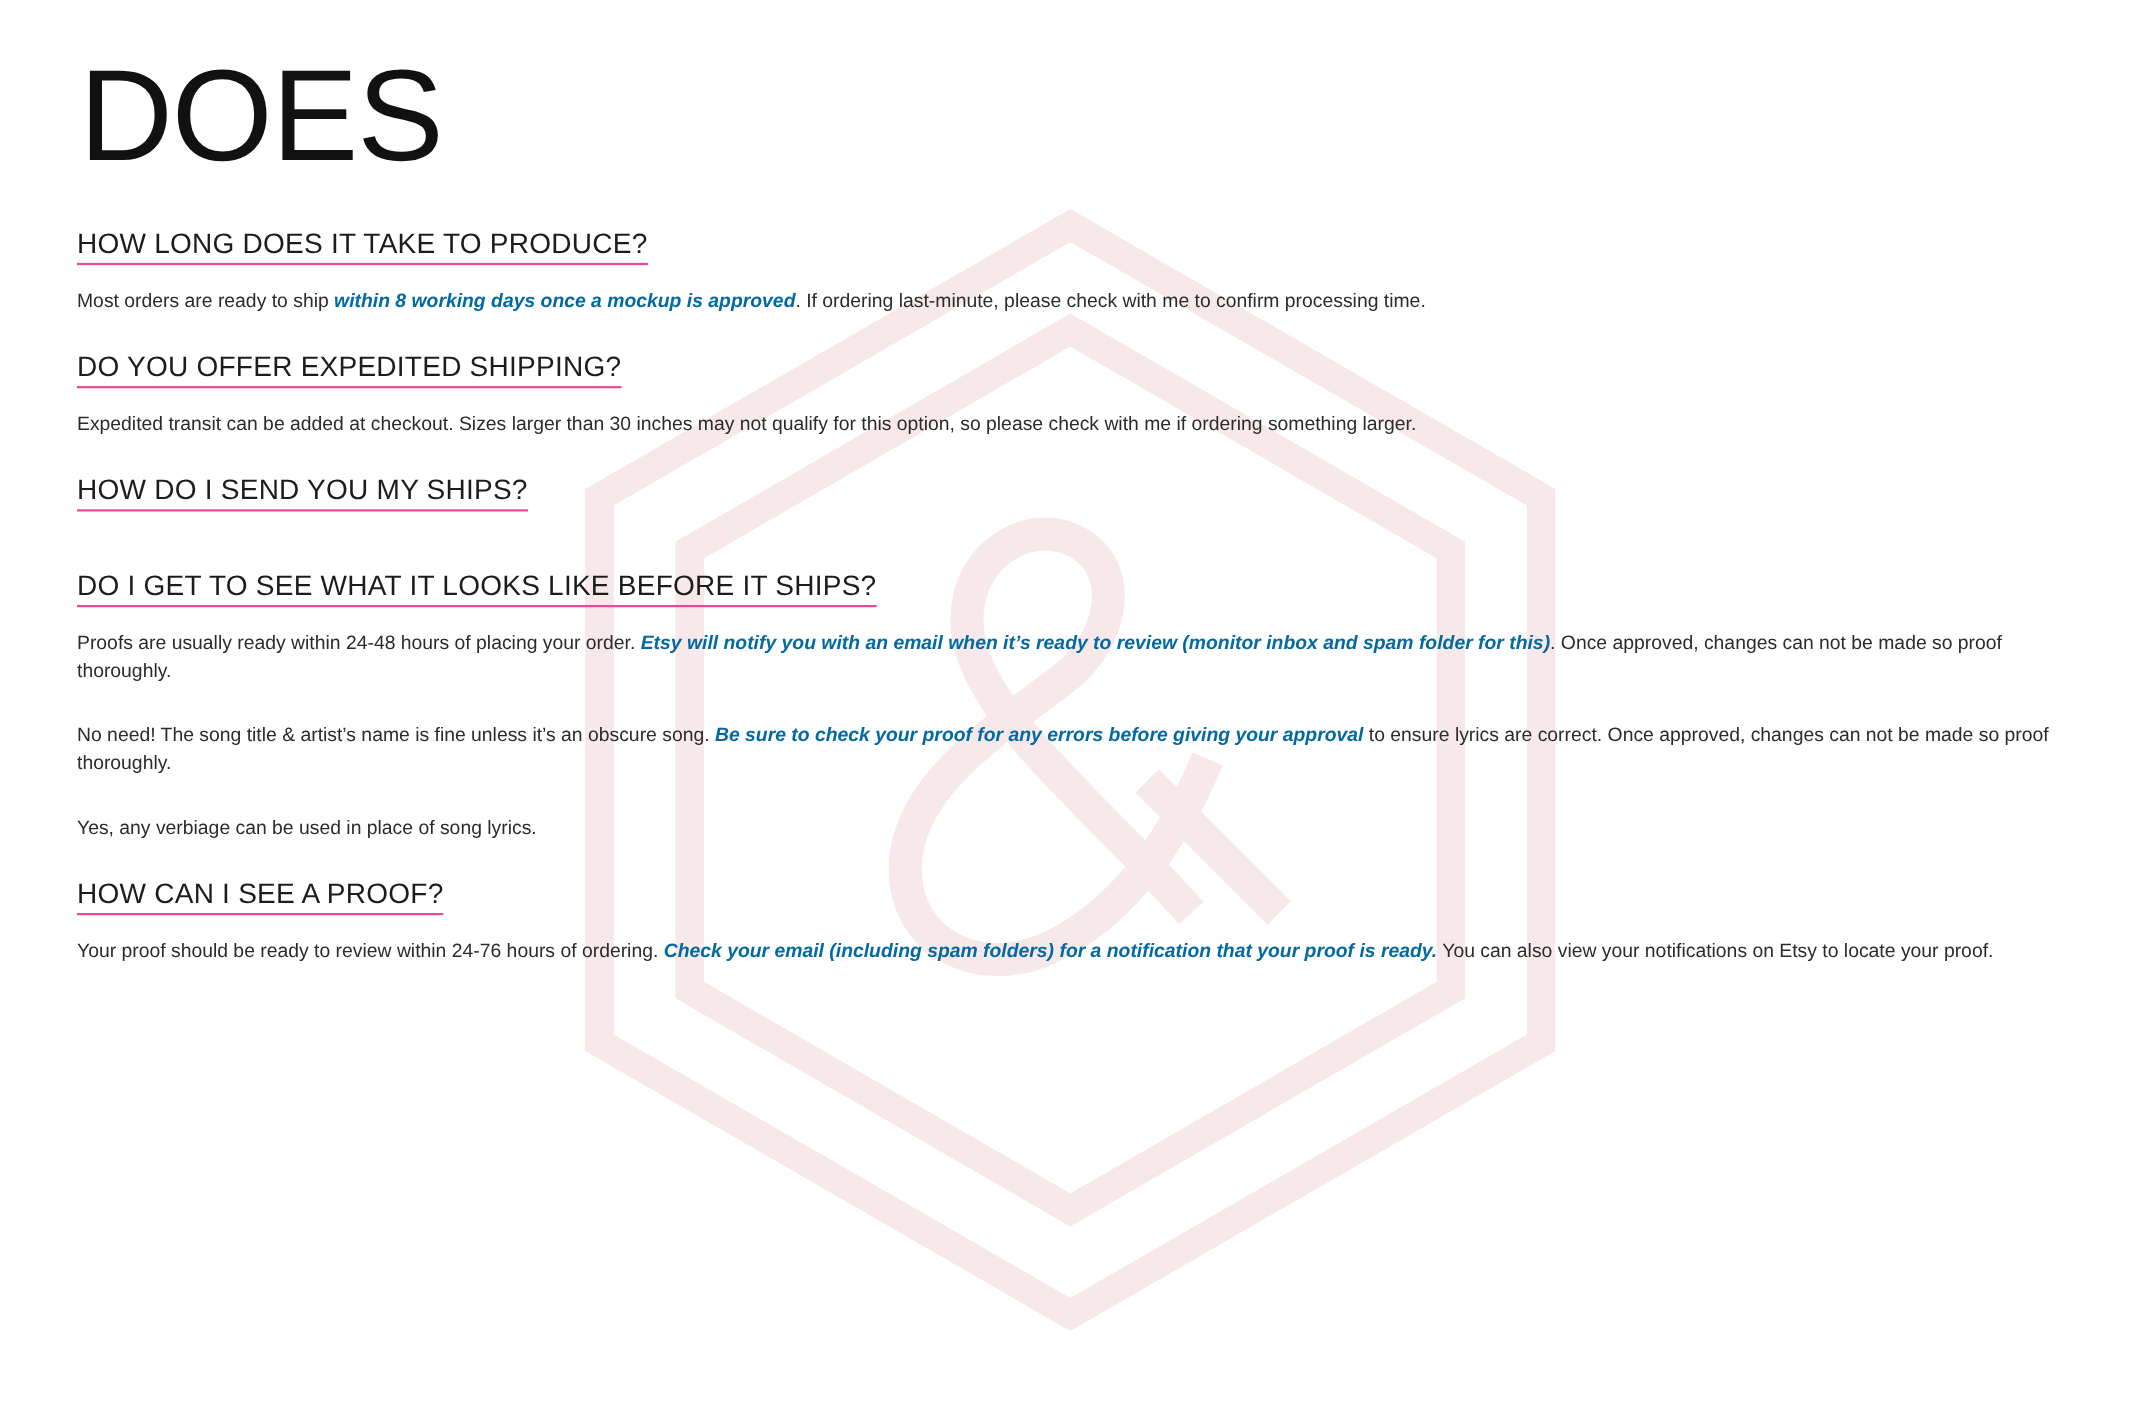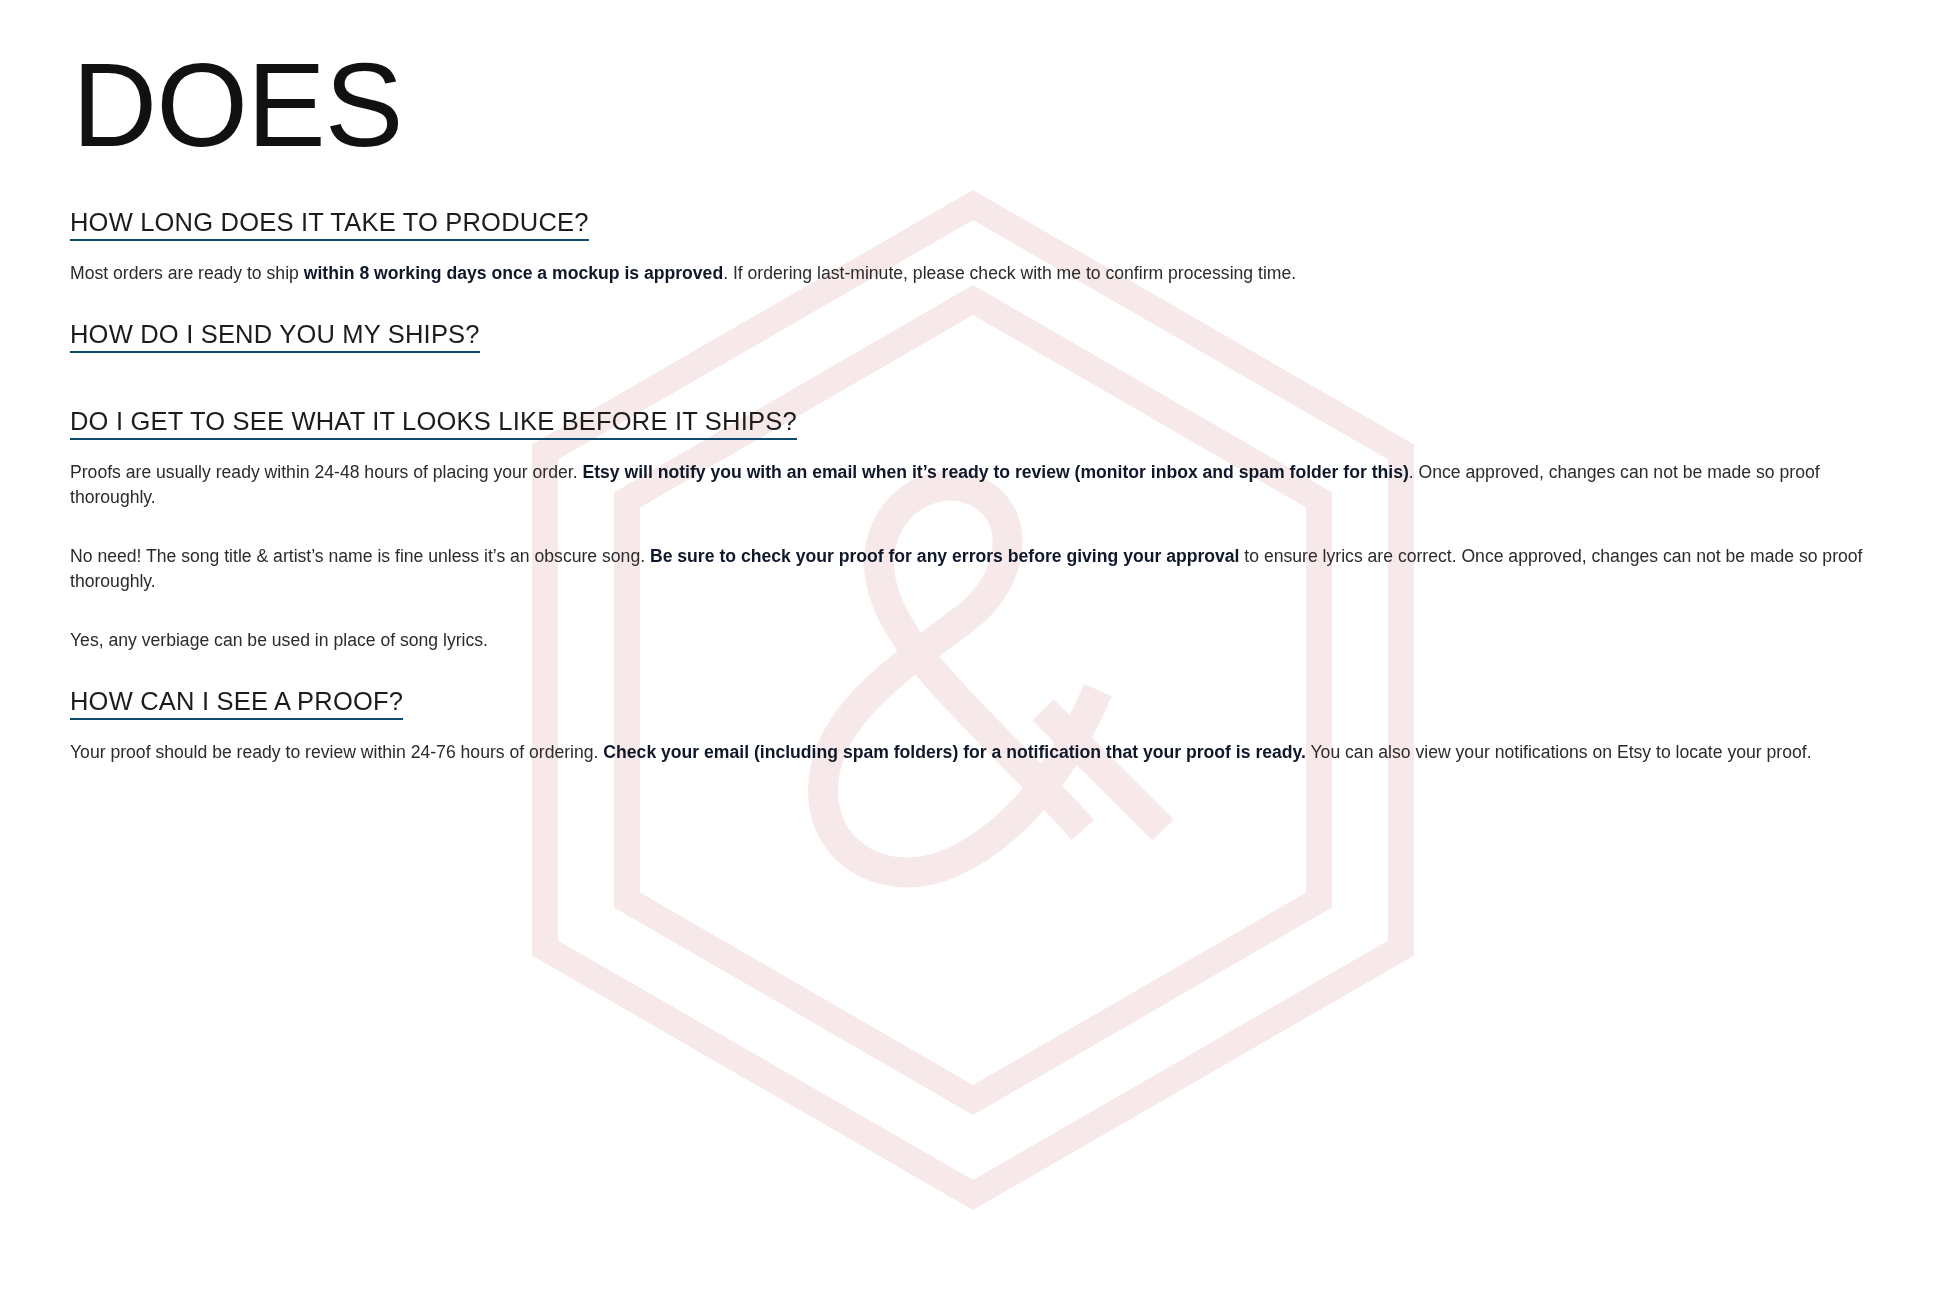--- a/index.html
+++ b/index.html
@@ -56,36 +56,37 @@
   .faq-item {
     margin-bottom: 34px;
   }
 
   .faq-question {
     display: inline-block;
     font-size: 25.5px;
     font-weight: 400;
     letter-spacing: 0.2px;
     color: #1c1c1c;
-    border-bottom: 2px solid #0c4a6e;
+    border-bottom: 2px solid #ec4899;
     padding-bottom: 2px;
     margin: 0 0 20px 0;
   }
 
   .faq-answer {
     font-size: 17.6px;
     line-height: 1.42;
     color: #2b2b2b;
     margin: 0;
     max-width: 1810px;
   }
 
   .faq-answer b {
     font-weight: bold;
-    color: #0f172a;
+    font-style: italic;
+    color: #0369a1;
   }
 </style>
 </head>
 <body>
 
 <div class="watermark">
   <svg viewBox="0 0 900 1020" xmlns="http://www.w3.org/2000/svg">
     <g fill="none" stroke="#f7e9e9" stroke-width="26">
       <polygon points="450,15 878,262 878,758 450,1005 22,758 22,262"></polygon>
       <polygon points="450,110 796,310 796,710 450,910 104,710 104,310"></polygon>
@@ -102,20 +103,26 @@
 
   <div class="faq-list">
 
     <div class="faq-item">
       <div class="faq-question">HOW LONG DOES IT TAKE TO PRODUCE?</div>
       <p class="faq-answer">
         <span>Most orders are ready to ship </span><b>within 8 working days once a mockup is approved</b><span>. If ordering last-minute, please check with me to confirm processing time.</span>
       </p>
     </div>
 
+    <div class="faq-item">
+      <div class="faq-question">DO YOU OFFER EXPEDITED SHIPPING?</div>
+      <p class="faq-answer">
+        <span>Expedited transit can be added at checkout. Sizes larger than 30 inches may not qualify for this option, so please check with me if ordering something larger.</span>
+      </p>
+    </div>
 
     <div class="faq-item">
       <div class="faq-question">HOW DO I SEND YOU MY SHIPS?</div>
     </div>
 
     <div class="faq-item">
       <div class="faq-question">DO I GET TO SEE WHAT IT LOOKS LIKE BEFORE IT SHIPS? </div>
       <p class="faq-answer">
         <span>Proofs are usually ready within 24-48 hours of placing your order. </span><b>Etsy will notify you with an email when it’s ready to review (monitor inbox and spam folder for this)</b><span>. Once approved, changes can not be made so proof thoroughly.</span>
       </p>

